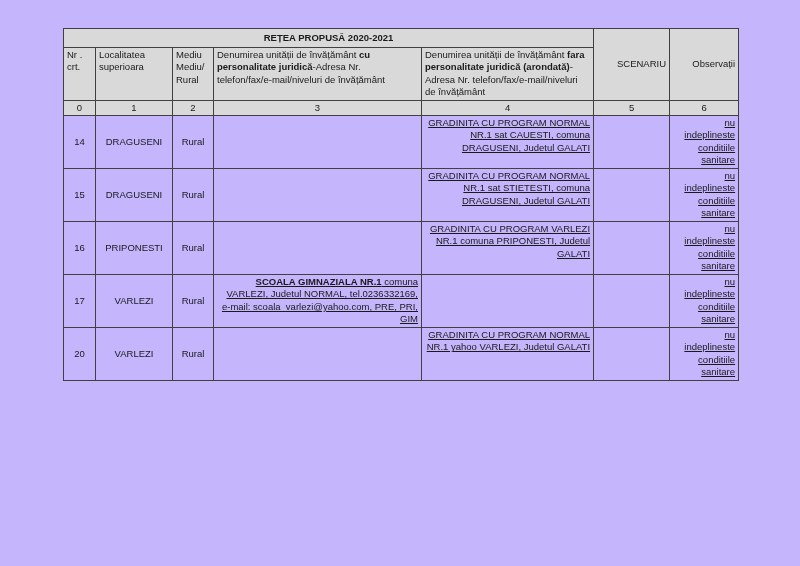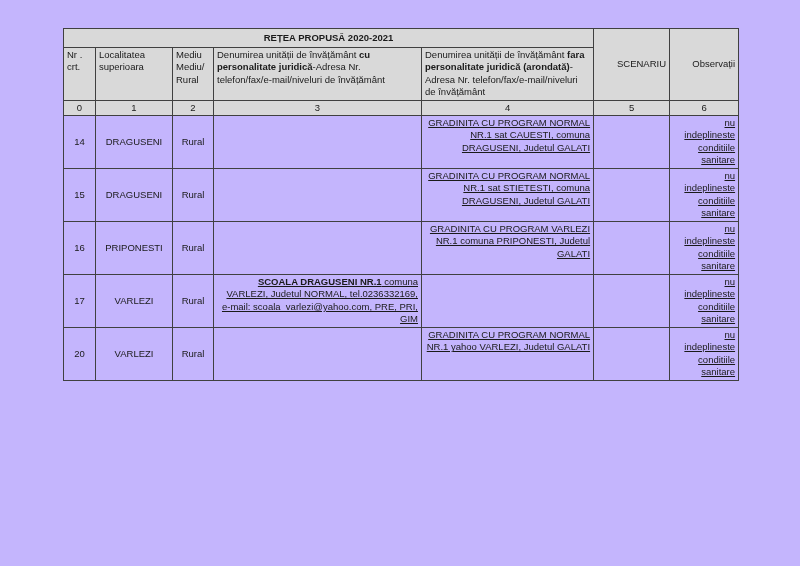--- a/index.html
+++ b/index.html
@@ -133,21 +133,21 @@
       <td class="vtop left"><b></b><span></span></td>
       <td class="vtop left">GRADINITA CU PROGRAM VARLEZI NR.1 comuna PRIPONESTI, Judetul GALATI</td>
       <td class="vtop left"></td>
       <td class="vtop left">nu indeplineste conditiile sanitare</td>
     </tr>
 
     <tr class="data-row">
       <td class="vmid center">17</td>
       <td class="vmid center">VARLEZI</td>
       <td class="vmid center">Rural</td>
-      <td class="vtop left"><b>SCOALA DRAGUSENI NR.1</b><span> comuna VARLEZI, Judetul NORMAL, tel.0236332169, e-mail: scoala_varlezi@yahoo.com, PRE, PRI, GIM</span></td>
+      <td class="vtop left"><b>SCOALA GIMNAZIALA NR.1</b><span> comuna VARLEZI, Judetul NORMAL, tel.0236332169, e-mail: scoala_varlezi@yahoo.com, PRE, PRI, GIM</span></td>
       <td class="vtop left"></td>
       <td class="vtop left"></td>
       <td class="vtop left">nu indeplineste conditiile sanitare</td>
     </tr>
 
     <tr class="data-row">
       <td class="vmid center">20</td>
       <td class="vmid center">VARLEZI</td>
       <td class="vmid center">Rural</td>
       <td class="vtop left"><b></b><span></span></td>

